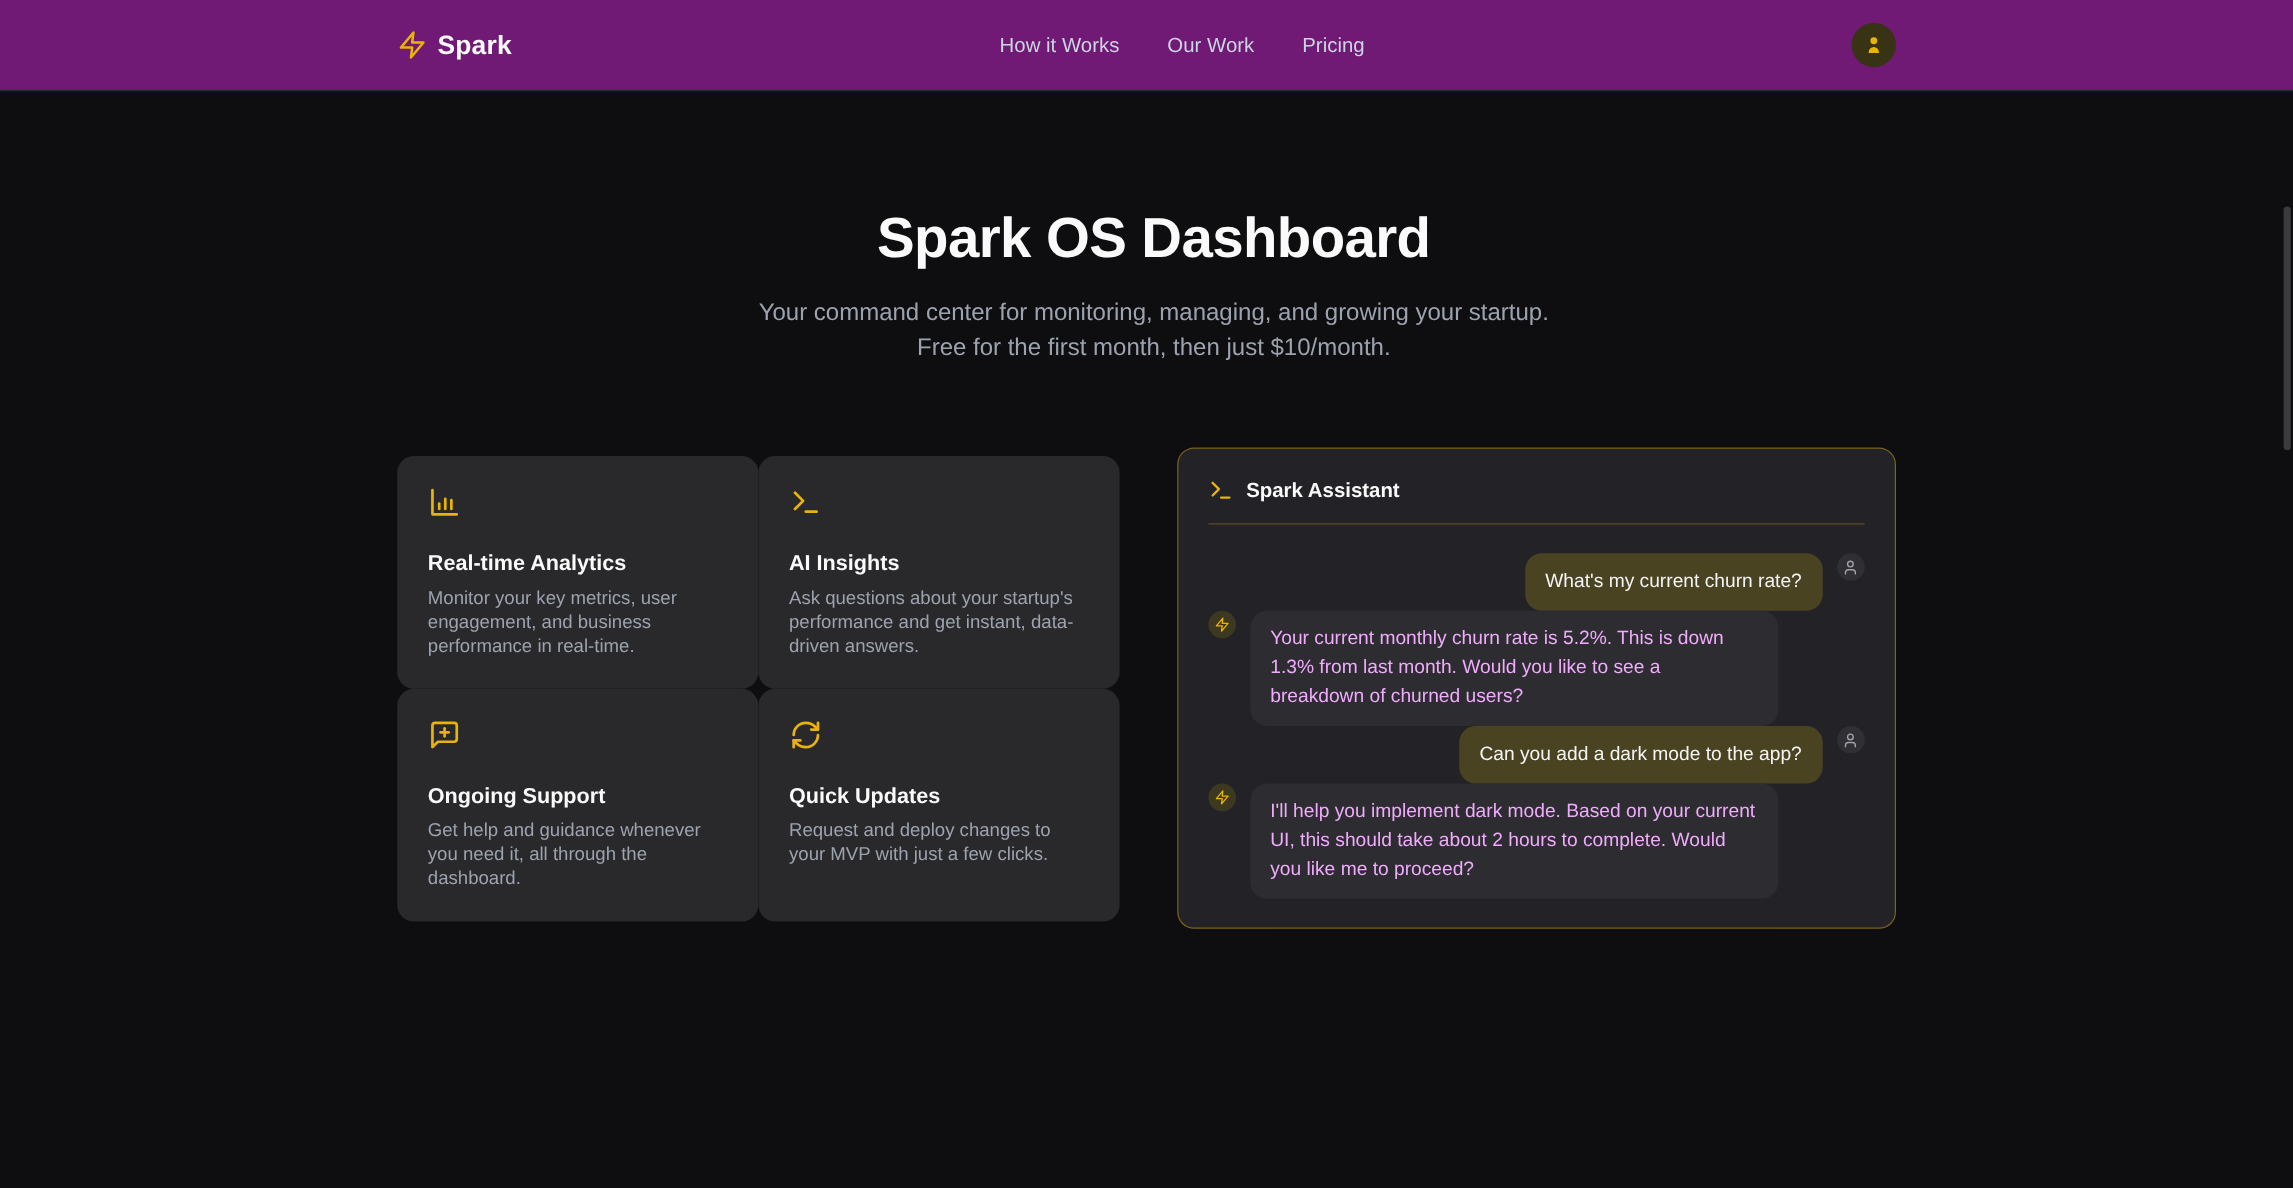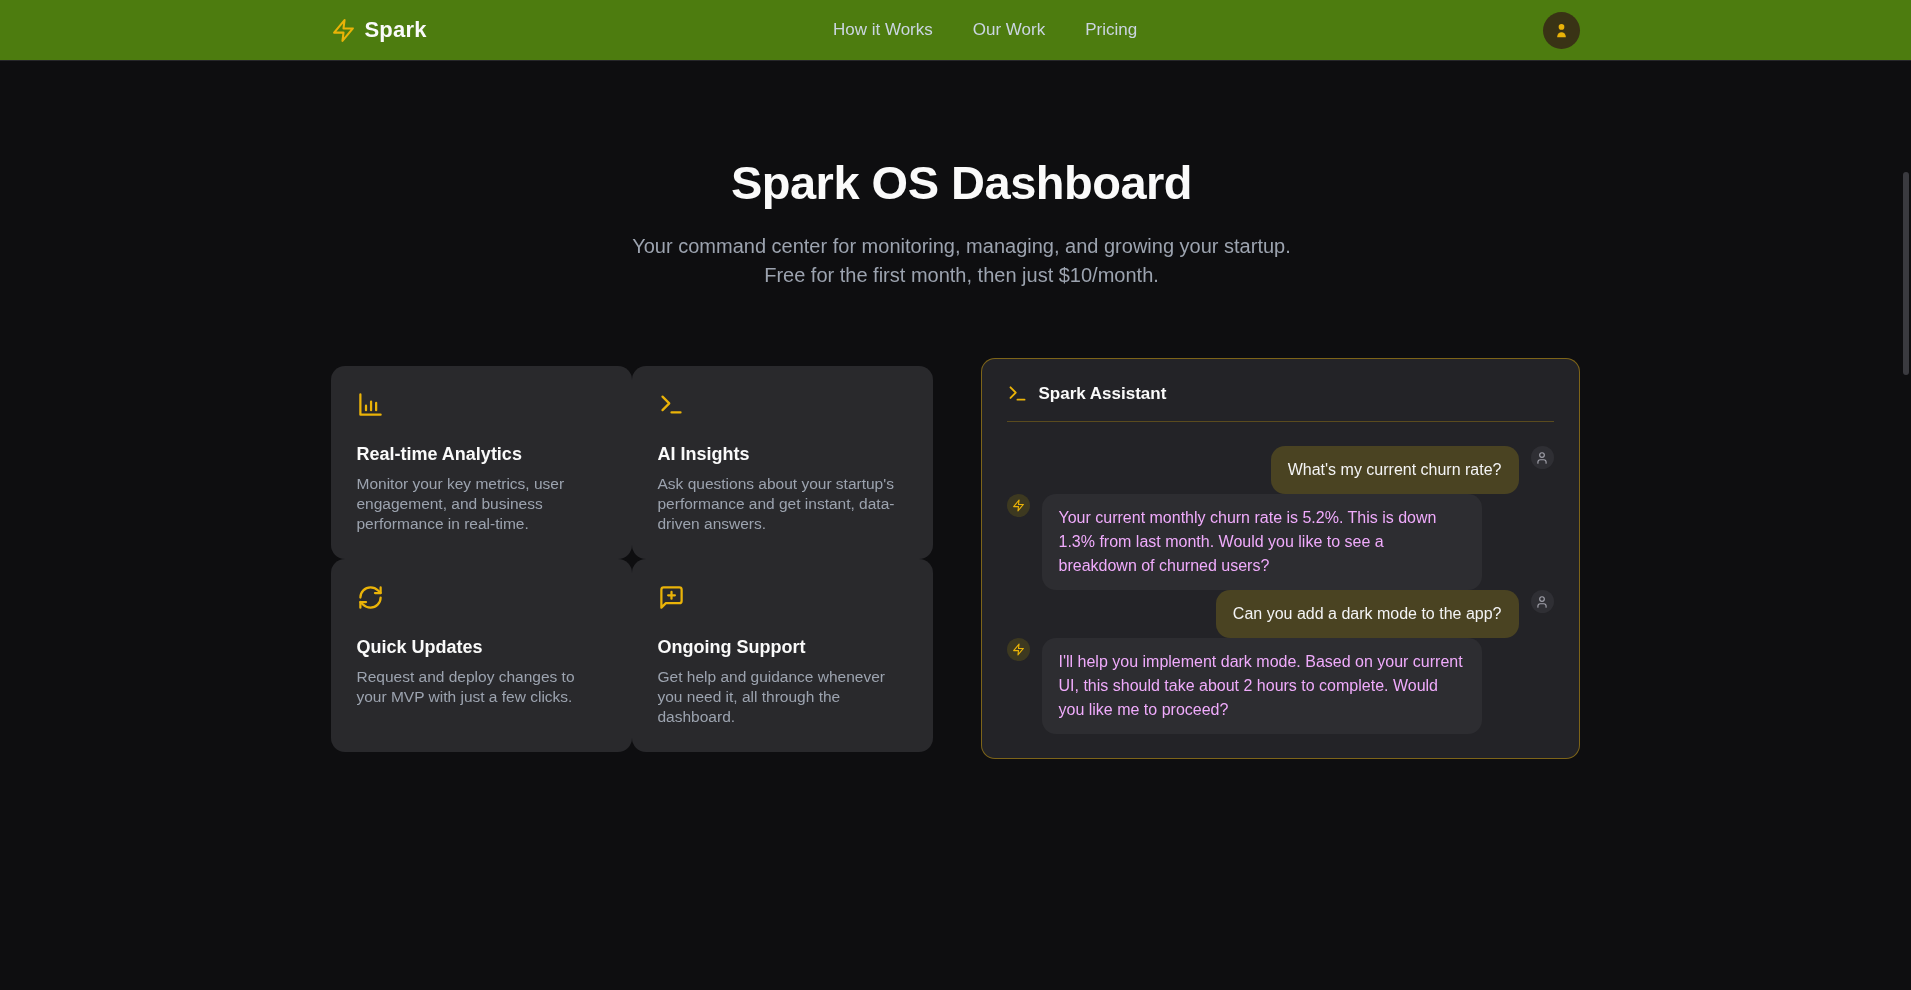--- a/index.html
+++ b/index.html
@@ -7,21 +7,21 @@
   body {
     background:#0e0e10;
     font-family:"Liberation Sans", sans-serif;
     color:#fafafa;
     position:relative;
   }
   .container { width:1250px; margin:0 auto; }
 
   
   .navbar {
-    height:61px; background:#4d7c0f;
+    height:76px; background:#701a75;
     border-bottom:1px solid #26262a;
   }
   .navbar .container {
     height:100%; display:flex; align-items:center; justify-content:space-between;
   }
   .brand { display:flex; align-items:center; gap:9px; cursor:pointer; }
   .brand svg { color:#eab308; }
   .brand-name { font-size:22px; font-weight:700; letter-spacing:.2px; }
   .nav-links { display:flex; align-items:flex-end; gap:40px; }
   .nav-link { font-size:17px; color:#cbd5e1; cursor:pointer; }
@@ -157,40 +157,40 @@
               <line x1="12" y1="19" x2="20" y2="19"></line>
             </svg>
         </span>
         <h3 class="feature-title">AI Insights</h3>
         <p class="feature-desc">Ask questions about your startup's performance and get instant, data-driven answers.</p>
       </div>
 
       <div class="feature-card">
         <span class="feature-icon">
           <svg width="27" height="27" viewBox="0 0 24 24" fill="none" stroke="currentColor" stroke-width="2" stroke-linecap="round" stroke-linejoin="round">
+              <path d="M21 15a2 2 0 0 1-2 2H7l-4 4V5a2 2 0 0 1 2-2h14a2 2 0 0 1 2 2z"></path>
+              <line x1="12" y1="7" x2="12" y2="13"></line>
+              <line x1="9" y1="10" x2="15" y2="10"></line>
+            </svg>
+        </span>
+        <h3 class="feature-title">Ongoing Support</h3>
+        <p class="feature-desc">Get help and guidance whenever you need it, all through the dashboard.</p>
+      </div>
+
+      <div class="feature-card">
+        <span class="feature-icon">
+          <svg width="27" height="27" viewBox="0 0 24 24" fill="none" stroke="currentColor" stroke-width="2" stroke-linecap="round" stroke-linejoin="round">
               <path d="M3 12a9 9 0 0 1 9-9 9.75 9.75 0 0 1 6.74 2.74L21 8"></path>
               <path d="M21 3v5h-5"></path>
               <path d="M21 12a9 9 0 0 1-9 9 9.75 9.75 0 0 1-6.74-2.74L3 16"></path>
               <path d="M8 16H3v5"></path>
             </svg>
         </span>
         <h3 class="feature-title">Quick Updates</h3>
         <p class="feature-desc">Request and deploy changes to your MVP with just a few clicks.</p>
-      </div>
-
-      <div class="feature-card">
-        <span class="feature-icon">
-          <svg width="27" height="27" viewBox="0 0 24 24" fill="none" stroke="currentColor" stroke-width="2" stroke-linecap="round" stroke-linejoin="round">
-              <path d="M21 15a2 2 0 0 1-2 2H7l-4 4V5a2 2 0 0 1 2-2h14a2 2 0 0 1 2 2z"></path>
-              <line x1="12" y1="7" x2="12" y2="13"></line>
-              <line x1="9" y1="10" x2="15" y2="10"></line>
-            </svg>
-        </span>
-        <h3 class="feature-title">Ongoing Support</h3>
-        <p class="feature-desc">Get help and guidance whenever you need it, all through the dashboard.</p>
       </div>
 
     </div>
 
     <div class="assistant-panel">
       <div class="panel-header">
         <span style="display:flex;">
           <svg width="21" height="21" viewBox="0 0 24 24" fill="none" stroke="currentColor" stroke-width="2.2" stroke-linecap="round" stroke-linejoin="round">
               <polyline points="4 17 10 11 4 5"></polyline>
               <line x1="12" y1="19" x2="20" y2="19"></line>

